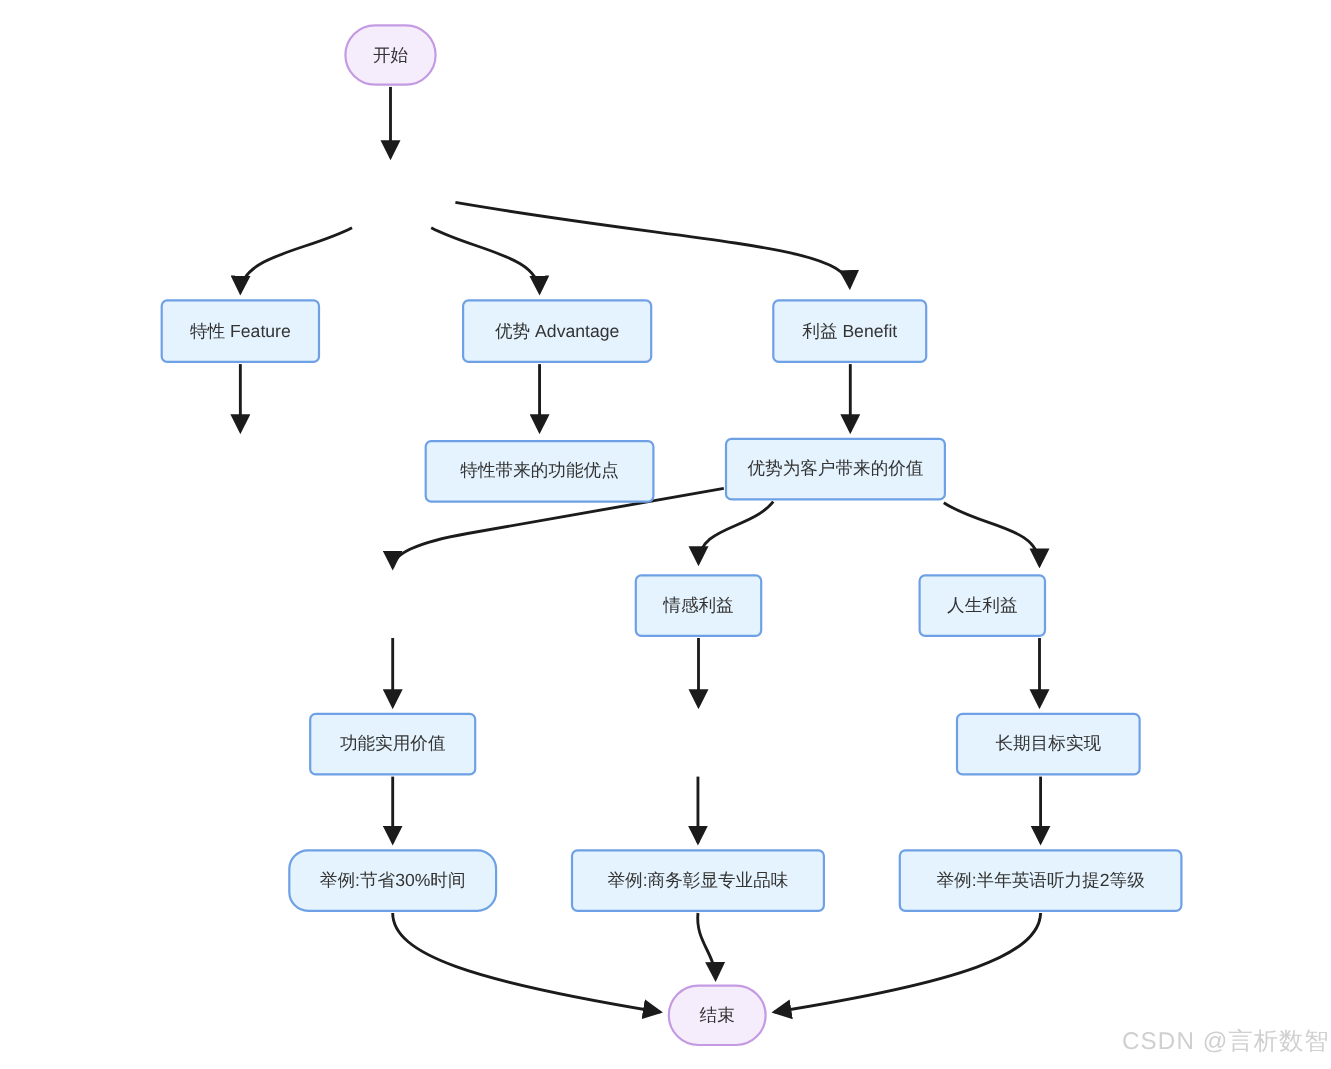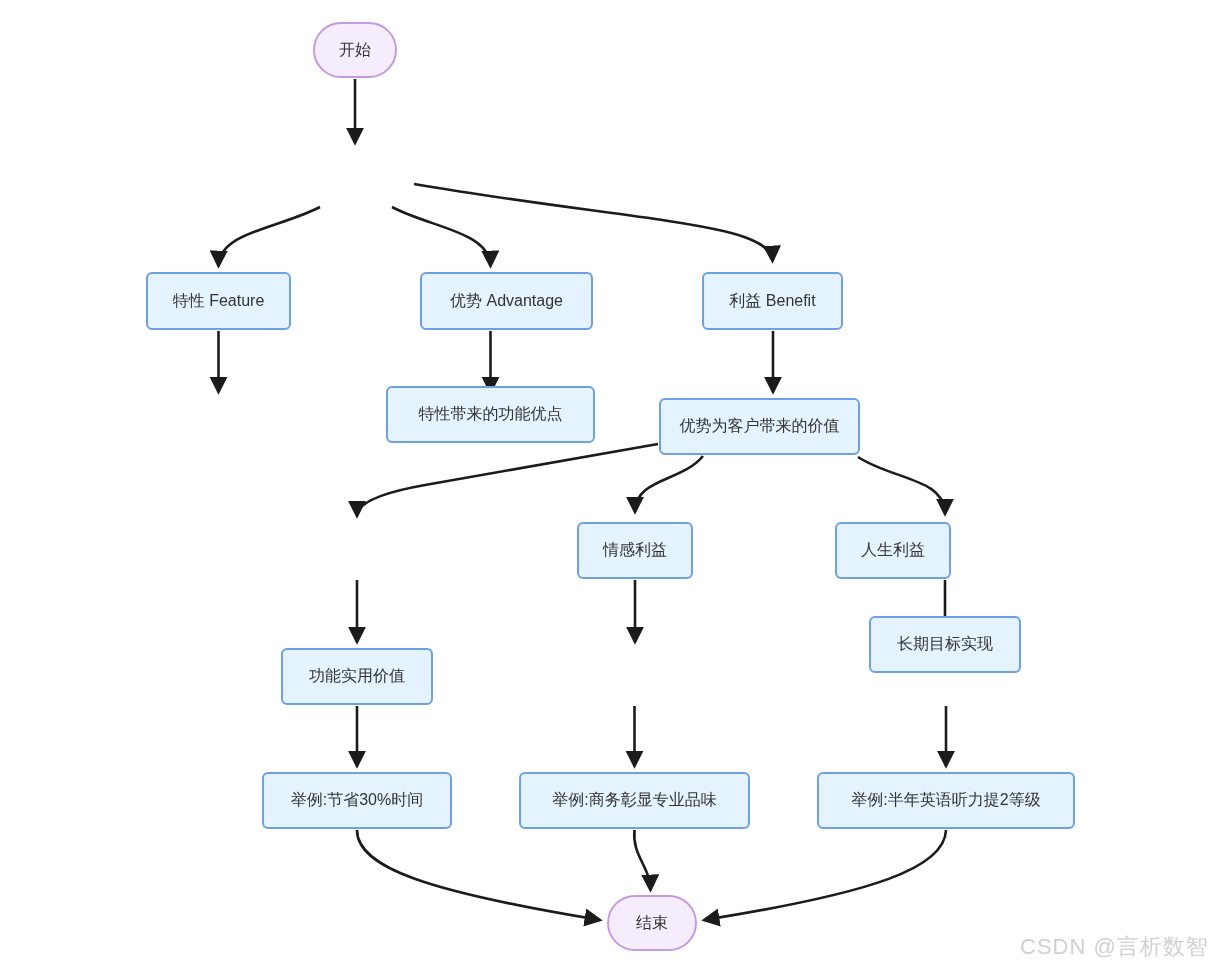--- a/index.html
+++ b/index.html
@@ -99,42 +99,42 @@
   <div class="node process" style="left:146px; top:272px; width:145px; height:58px;">
       <span>特性 Feature</span>
     </div>
   <div class="node process" style="left:404px; top:272px; width:173px; height:58px;margin-left:16px;">
       <span>优势 Advantage</span>
     </div>
   <div class="node process" style="left:702px; top:272px; width:141px; height:58px;">
       <span>利益 Benefit</span>
     </div>
 
-  <div class="node process" style="left:386px; top:386px; width:209px; height:57px;">
+  <div class="node process" style="left:386px; top:400px; width:209px; height:57px;">
       <span>特性带来的功能优点</span>
     </div>
   <div class="node process" style="left:659px; top:398px; width:201px; height:57px;">
       <span>优势为客户带来的价值</span>
     </div>
 
   <div class="node process" style="left:577px; top:522px; width:116px; height:57px;">
       <span>情感利益</span>
     </div>
   <div class="node process" style="left:835px; top:522px; width:116px; height:57px;">
       <span>人生利益</span>
     </div>
 
   <div class="node process" style="left:281px; top:648px; width:152px; height:57px;">
       <span>功能实用价值</span>
     </div>
-  <div class="node process" style="left:869px; top:616px; width:152px; height:57px;">
+  <div class="node process" style="left:869px; top:648px; width:168px; height:57px;">
       <span>长期目标实现</span>
     </div>
 
-  <div class="node process" style="left:262px; top:772px; width:190px; height:57px;">
+  <div class="node process" style="left:262px; top:772px; width:190px; height:57px;border-radius:18px;">
       <span>举例:节省30%时间</span>
     </div>
   <div class="node process" style="left:519px; top:772px; width:231px; height:57px;">
       <span>举例:商务彰显专业品味</span>
     </div>
   <div class="node process" style="left:817px; top:772px; width:258px; height:57px;">
       <span>举例:半年英语听力提2等级</span>
     </div>
 
   <div class="node terminal" style="left:607px; top:895px; width:90px; height:56px;">

